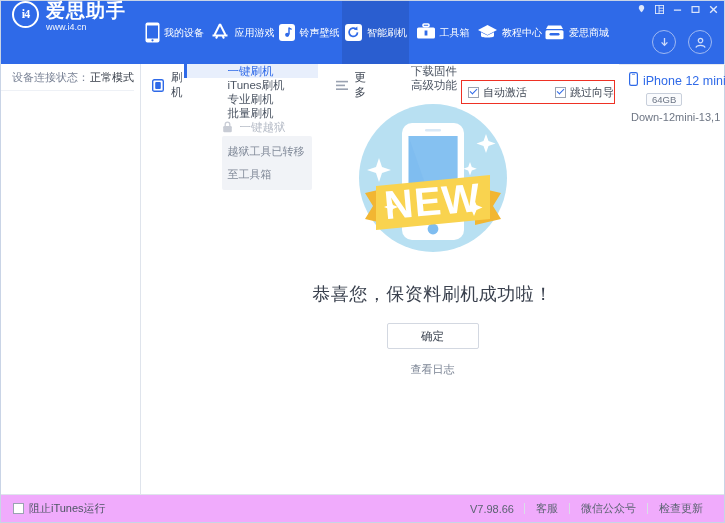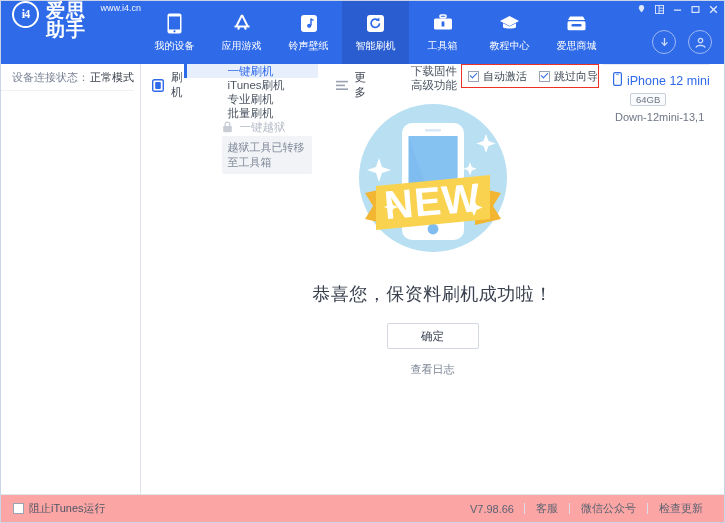--- a/index.html
+++ b/index.html
@@ -50,33 +50,33 @@
     width: 27px; height: 27px;
     border-radius: 50%;
     border: 2px solid #ffffff;
     display: flex; align-items: center; justify-content: center;
     color: #ffffff;
     font-size: 12px; font-weight: bold;
     font-family: "Liberation Serif", serif;
     letter-spacing: -1px;
     flex: 0 0 27px;
   }
-  .brand-text { display: flex; flex-direction: row; line-height: 1; }
+  .brand-text { display: flex; flex-direction: column; line-height: 1; }
   .brand-name {
     color: #ffffff; font-size: 19px; font-weight: bold;
     letter-spacing: 1px;
   }
   .brand-url {
     color: #ffffff; font-size: 9px; margin-top: 3px; opacity: .95;
   }
 
   .navtabs { display: flex; height: 63px; align-items: stretch; }
   .navtab {
     width: 67px; height: 63px;
-    display: flex; flex-direction: column;
+    display: flex; flex-direction: row;
     align-items: center; justify-content: center;
     gap: 4px;
     cursor: pointer;
     color: #ffffff;
   }
   .navtab.active { background: #2a5ed0; }
   .navtab .ico { height: 22px; display: flex; align-items: center; justify-content: center; }
   .navtab .lbl { font-size: 10px; white-space: nowrap; }
 
   .topright {
@@ -143,36 +143,36 @@
     width: 3px; background: #2f6ae8;
   }
   .snav-item.disabled { color: #b6bcc7; padding-left: 38px; gap: 6px; }
   .lock-ico { width: 12px; height: 12px; display:flex; align-items:center; justify-content:center; }
 
   .tooltip-box {
     margin: 2px 6px 0 38px;
     background: #f1f3f7;
     color: #818a99;
     font-size: 11px;
-    line-height: 15px;
+    line-height: 23px;
     padding: 4px 6px;
     border-radius: 2px;
     width: 90px;
   }
 
   .sidebar-spacer { flex: 1 1 auto; }
 
   .optrow {
     position: relative;
-    margin: 0 4px 4px 4px;
+    margin: 16px 4px 4px 4px;
     border: 1.5px solid #ee3124;
     height: 24px;
     display: flex; align-items: center;
     padding-left: 6px;
-    gap: 12px;
+    gap: 28px;
   }
   .cbx { display: flex; align-items: center; gap: 4px; font-size: 11px; color: #3f4754; cursor: pointer; white-space: nowrap;}
   .box {
     width: 11px; height: 11px; flex: 0 0 11px;
     border: 1px solid #9aa3b2; background: #fff;
     display: flex; align-items: center; justify-content: center;
   }
   .box.checked::after {
     content: "";
     width: 6px; height: 3px;
@@ -237,21 +237,21 @@
     font-size: 11px;
     color: #7b8494;
     cursor: pointer;
   }
 
   
   .statusbar {
     flex: 0 0 28px;
     height: 28px;
     border-top: 1px solid #dfe4ec;
-    background: #fca5a5;
+    background: #f0abfc;
     display: flex; 
     padding: 0 10px 0 12px;
   }
   .sb-left { display: flex; align-items: center; gap: 5px; font-size: 11px; color: #4d5664; cursor:pointer; }
   .sb-right { margin-left: auto; display: flex; align-items: center; font-size: 11px; color: #5a6371; }
   .sb-right .ver { color: #5a6371; margin-right: 10px; }
   .sb-right .lnk { padding: 0 11px; cursor: pointer; }
   .sb-sep { width: 1px; height: 11px; background: #d9dee7; }
 </style>
 </head>

